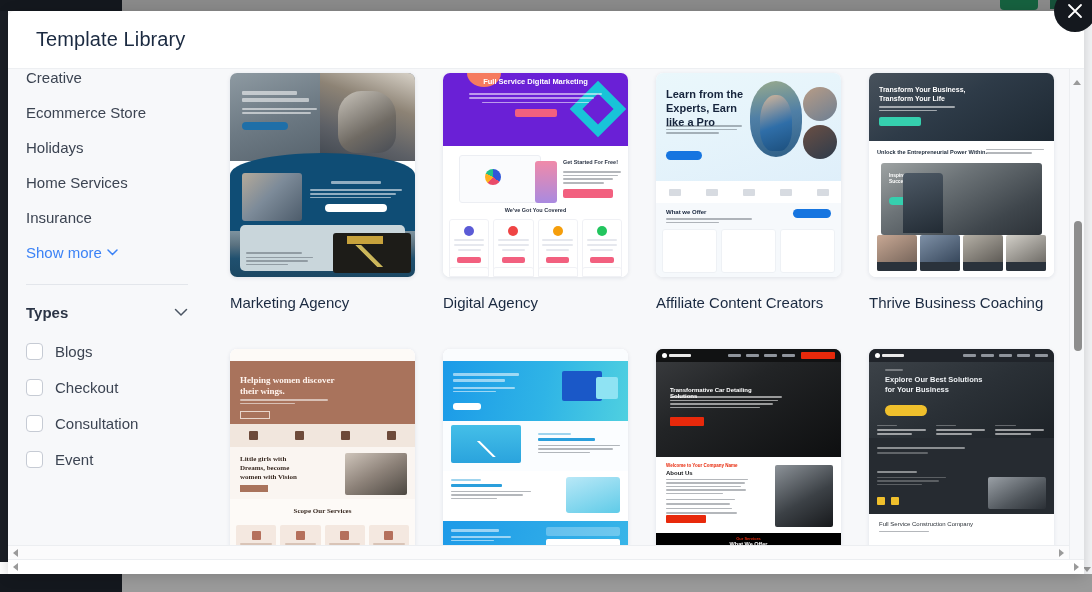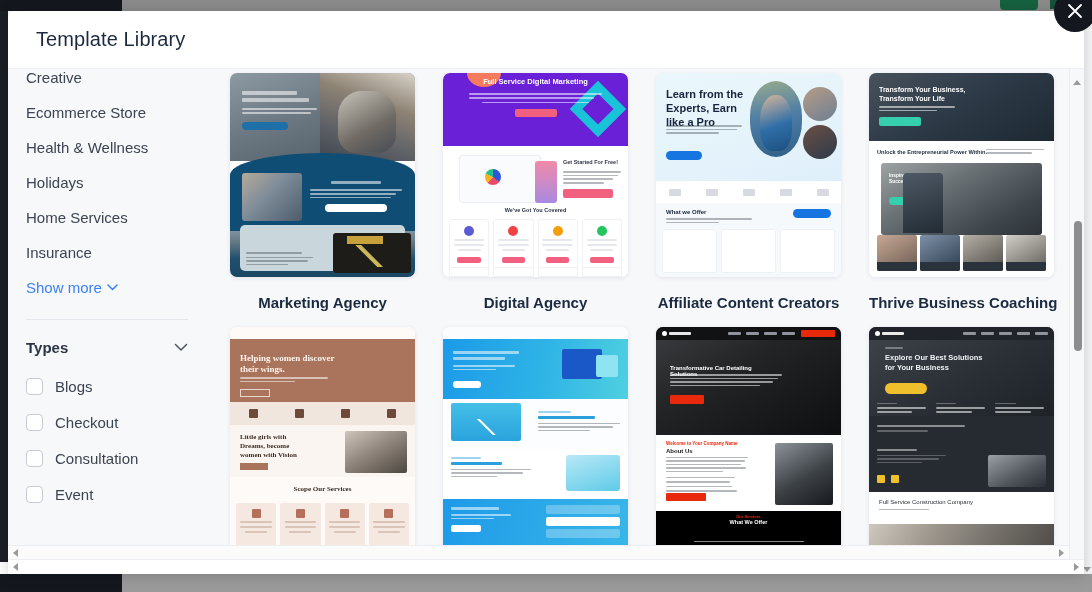--- a/index.html
+++ b/index.html
@@ -154,24 +154,23 @@
   .thumb {
     width: 185px; height: 204px;
     border-radius: 7px;
     overflow: hidden;
     background: #fff;
     box-shadow: 0 1px 4px rgba(24,39,75,.10);
     position: relative;
   }
   .thumb.tall { height: 228px; }
   .card-title {
-    font-size: 15px; color: #1b2a41; font-weight: 700;
-    margin: 17px 0 16px 0;
+    font-size: 15px; color: #1b2a41; font-weight: 400;
+    margin: 17px 0 38px 0;
     white-space: nowrap;
-    text-align: center;
   }
   .ms-nav {
     height: 12px; background: #fff;
     display: flex; align-items: center; justify-content: space-between;
     padding: 0 8px;
   }
   .ms-logo { display:flex; align-items:center; gap:2px; }
   .ms-dot { width:5px;height:5px;border-radius:50%;background:#2b3445;}
   .ms-dot.w { background:#fff; }
   .ms-logotext { width: 22px; height: 3px; background:#2b3445; border-radius:1px;}
@@ -420,21 +419,20 @@
     <div id="modal-title">Template Library</div>
   </div>
 
   <div id="modal-body">
 
     <aside id="sidebar">
       <div id="sidebar-inner">
 
         <div class="cat-item">Creative</div>
         <div class="cat-item">Ecommerce Store</div>
-        <div class="cat-item">Health &amp; Wellness</div>
         <div class="cat-item">Holidays</div>
         <div class="cat-item">Home Services</div>
         <div class="cat-item">Insurance</div>
 
         <div class="show-more">
           <span>Show more</span>
           <svg width="11" height="7" viewBox="0 0 11 7">
             <path d="M1 1 L5.5 5.5 L10 1" stroke="#3b82f6" stroke-width="1.5" fill="none" stroke-linecap="round"></path>
           </svg>
         </div>

